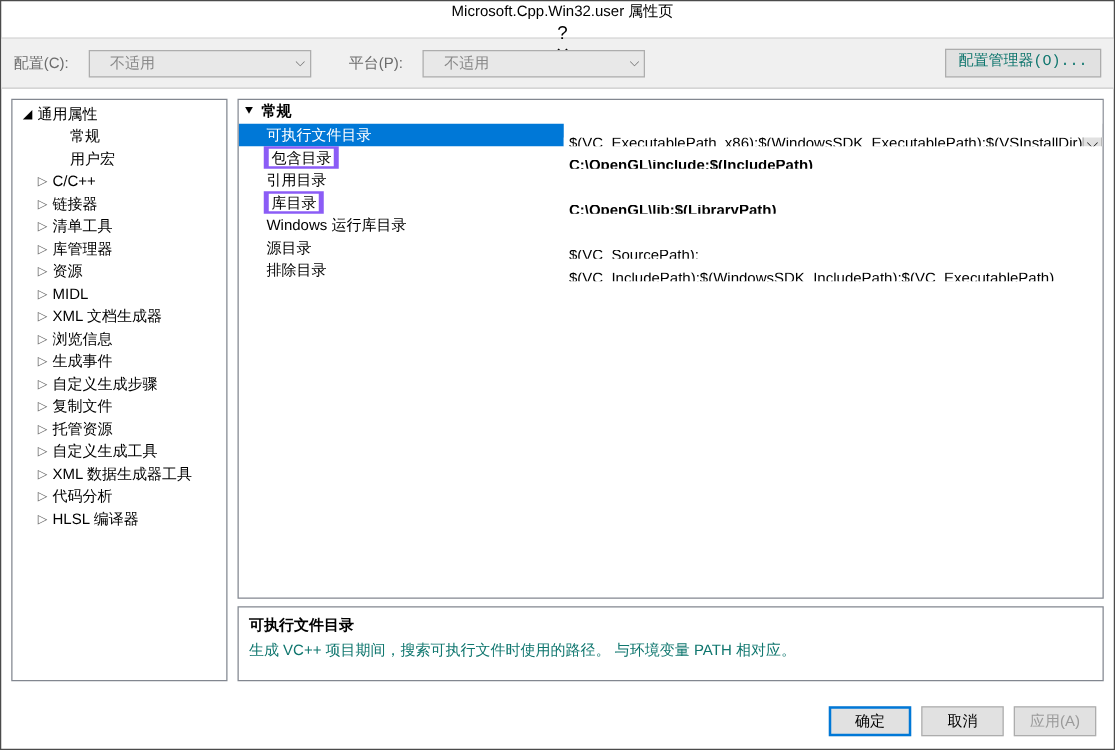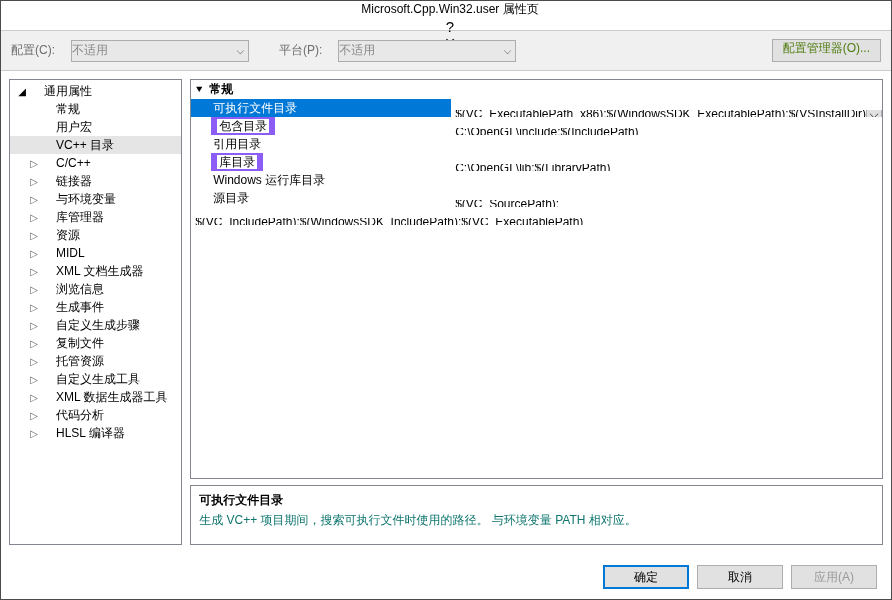--- a/index.html
+++ b/index.html
@@ -3,53 +3,53 @@
 <meta charset="utf-8">
 <style>
 * { box-sizing: border-box; margin: 0; padding: 0; font-family: "Microsoft YaHei", "Segoe UI", Tahoma, sans-serif; font-size: 12px; }
 body { background: #fff; width: 892px; height: 600px; overflow: hidden; border: 1px solid #4b4b4b; }
 .titlebar { height: 30px; display: flex; align-items: center; padding-left: 8px; border-bottom: 1px solid #ccc; flex-direction: column; }
 .titlebar .title { flex: 1; }
 .titlebar .tbtn { width: 44px; height: 30px; display: flex; align-items: center; justify-content: center; font-size: 14px; font-family: Arial; }
 .titlebar .tbtn.help { font-size: 15px; }
 .cfgbar { height: 40px; background: #f0f0f0; border-bottom: 1px solid #ccc; display: flex; align-items: center; padding: 0 10px; gap: 16px; }
 .cfgbar label { color: #6d6d6d; }
-.cfgbar .combo { height: 22px; border: 1px solid #adadad; background: #e8e8e8; color: #888; display: flex; align-items: center; padding: 0 0; position: relative; }
+.cfgbar .combo { height: 22px; border: 1px solid #adadad; background: #e8e8e8; color: #888; display: flex; align-items: center; padding: 0 16px; position: relative; }
 .cfgbar .combo .chev { position: absolute; right: 4px; font-size: 10px; color: #666; }
 .cfgbar .cfg-combo { width: 178px; }
 .cfgbar .plat-combo { width: 178px; }
 .cfgbar .spacer { flex: 1; }
-.cfgbar .mgrbtn { height: 23px; padding: 0 10px; border: 1px solid #adadad; background: #e1e1e1; color: #4d7c0f; }
+.cfgbar .mgrbtn { height: 23px; padding: 0 10px; border: 1px solid #adadad; background: #e1e1e1; color: #0f766e; font-family: Liberation Mono, monospace; }
 .body { display: flex; height: 482px; padding: 8px; gap: 8px; }
 .treepanel { width: 190px; border: 1px solid #828790; overflow-y: auto; background: #fff; }
 .tree { padding: 2px 0; }
 .tree .node { display: flex; align-items: center; height: 18px; padding-left: 6px; cursor: default; white-space: nowrap; }
 .tree .node .arrow { width: 12px; display: inline-block; font-size: 10px; color: #666; text-align: center; }
 .tree .node .arrow.open { color: #000; }
-.tree .node .label { padding: 0 2px; margin-left: 14px; }
+.tree .node .label { padding: 0 2px; }
 .tree .child .label { margin-left: 26px; }
 .tree .node.selected { background: #e5e5e5; }
 .tree .sub .node { padding-left: 18px; }
 .rightpanel { flex: 1; display: flex; flex-direction: column; gap: 6px; }
 .gridpanel { flex: 1; border: 1px solid #828790; overflow: hidden; background: #fff; }
 .cathdr { display: flex; align-items: center; height: 19px; padding-left: 4px; font-weight: bold; background: #fff; }
 .cathdr .tri { width: 14px; font-size: 10px; }
 .gridrow { display: flex; height: 18px; align-items: stretch; }
 .gridrow .pname { width: 260px; padding-left: 22px; display: flex; align-items: center; white-space: nowrap; overflow: hidden; }
 .gridrow .pval { flex: 1; padding-left: 4px; display: flex; align-items: center; white-space: nowrap; overflow: hidden; margin-top: 11px; }
 .gridrow.selected .pname { background: #0078d7; color: #fff; }
 .gridrow.selected .pval { background: #fff; }
 .gridrow .dropbtn { width: 16px; border: 1px solid #adadad; background: #e1e1e1; display: flex; align-items: center; justify-content: center; font-size: 9px;}
-.redbox { border: 6px solid #8b5cf6; padding: 0 2px; margin-left: -2px; display: inline-block; line-height: 14px; }
-.bold { font-weight: normal; }
+.redbox { border: 4px solid #8b5cf6; padding: 0 2px; margin-left: -2px; display: inline-block; line-height: 14px; }
+.bold { font-weight: bold; }
 .descpanel { height: 60px; border: 1px solid #828790; padding: 6px 8px; background: #fff; }
 .descpanel .dtitle { font-weight: bold; margin-bottom: 3px; }
 .descpanel .dtext { color: #0f766e; }
 .footer { height: 48px; display: flex; align-items: center; justify-content: flex-end; gap: 8px; padding-right: 14px; border-top: 0; }
-.footer button { width: 86px; height: 24px; border: 1px solid #adadad; background: #e1e1e1; }
+.footer button { width: 66px; height: 24px; border: 1px solid #adadad; background: #e1e1e1; }
 .footer button.primary { border: 2px solid #0078d7; background: #e1e1e1; }
 .footer button.disabled { color: #9a9a9a; }
 </style>
 </head>
 <body>
 
 <div class="titlebar">
   <span class="title">Microsoft.Cpp.Win32.user 属性页</span>
   <div class="tbtn help">?</div>
   <div class="tbtn">✕</div>
@@ -77,34 +77,31 @@
           <span class="arrow open">◢</span>
           <span class="label">通用属性</span>
         </div>
         <div class="sub">
           <div class="node child">
             <span class="label">常规</span>
           </div>
           <div class="node child">
             <span class="label">用户宏</span>
           </div>
-          <div class="node selected child">
-            <span class="label">VC++ 目录</span>
-          </div>
           <div class="node">
             <span class="arrow">▷</span>
             <span class="label">C/C++</span>
           </div>
           <div class="node">
             <span class="arrow">▷</span>
             <span class="label">链接器</span>
           </div>
           <div class="node">
             <span class="arrow">▷</span>
-            <span class="label">与环境变量</span>
+            <span class="label">清单工具</span>
           </div>
           <div class="node">
             <span class="arrow">▷</span>
             <span class="label">库管理器</span>
           </div>
           <div class="node">
             <span class="arrow">▷</span>
             <span class="label">资源</span>
           </div>
           <div class="node">
@@ -192,20 +189,21 @@
           <div class="gridrow">
             <div class="pname">Windows 运行库目录</div>
           </div>
           <div class="gridrow">
             <div class="pname">源目录</div>
             <div class="pval">
               <span>$(VC_SourcePath);</span>
             </div>
           </div>
           <div class="gridrow">
+            <div class="pname">排除目录</div>
             <div class="pval">
               <span>$(VC_IncludePath);$(WindowsSDK_IncludePath);$(VC_ExecutablePath)</span>
             </div>
           </div>
         </div>
     </div>
     <div class="descpanel">
       <div class="dtitle">可执行文件目录</div>
       <div class="dtext">生成 VC++ 项目期间，搜索可执行文件时使用的路径。   与环境变量 PATH 相对应。</div>
     </div>

